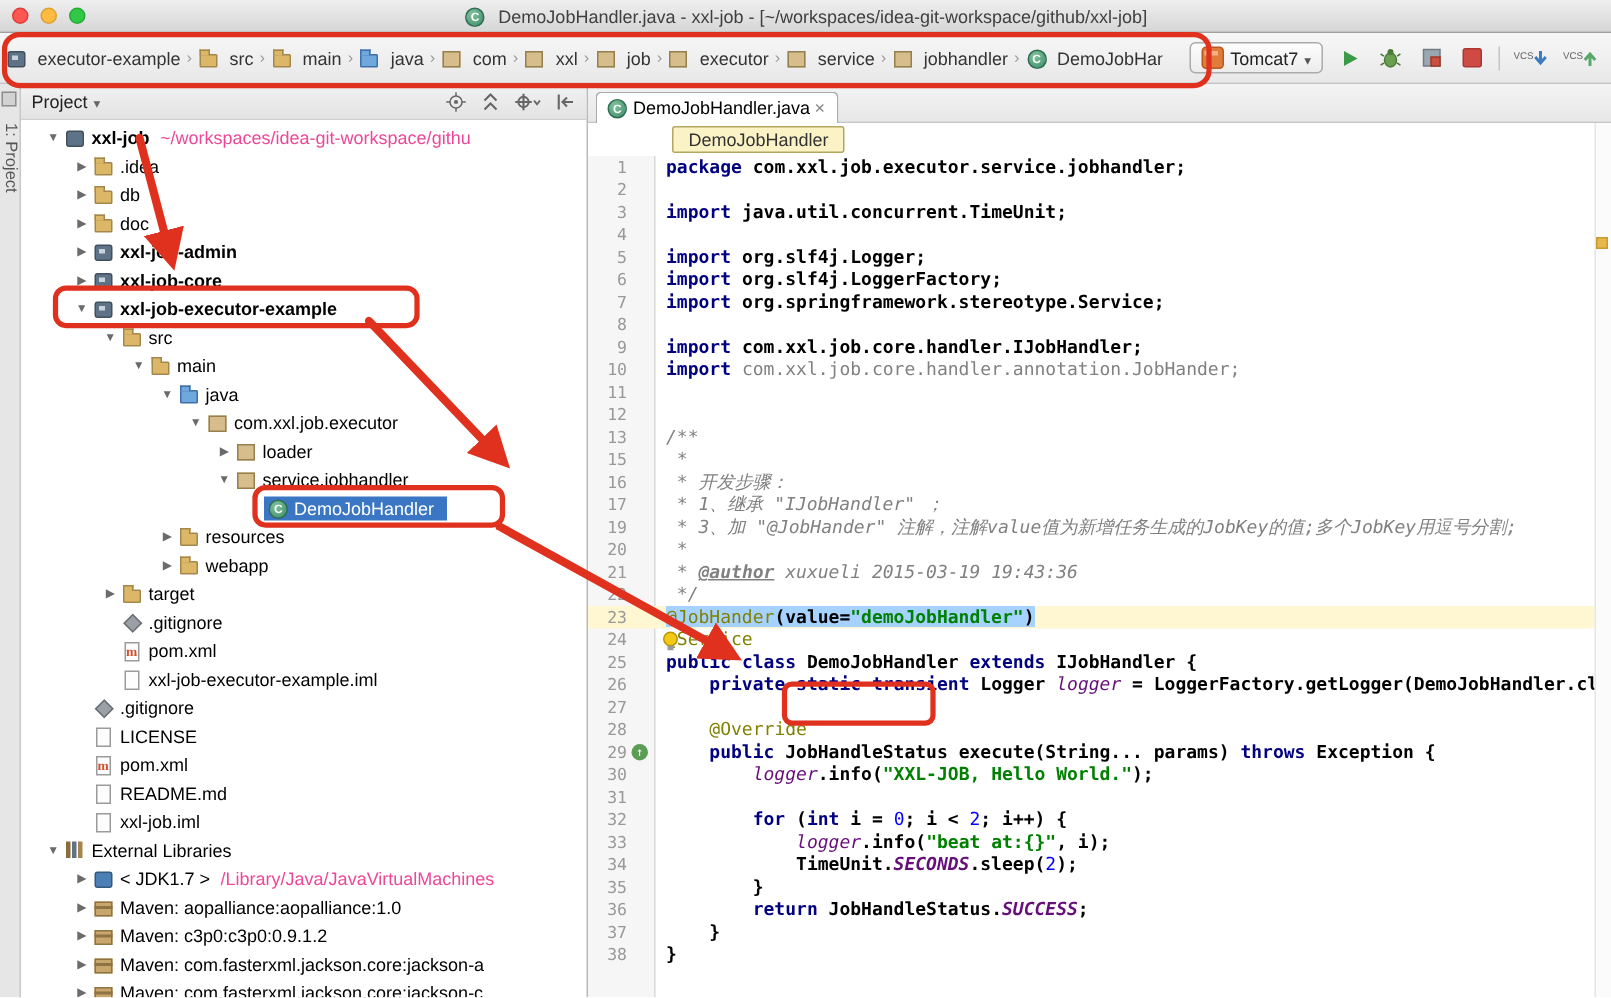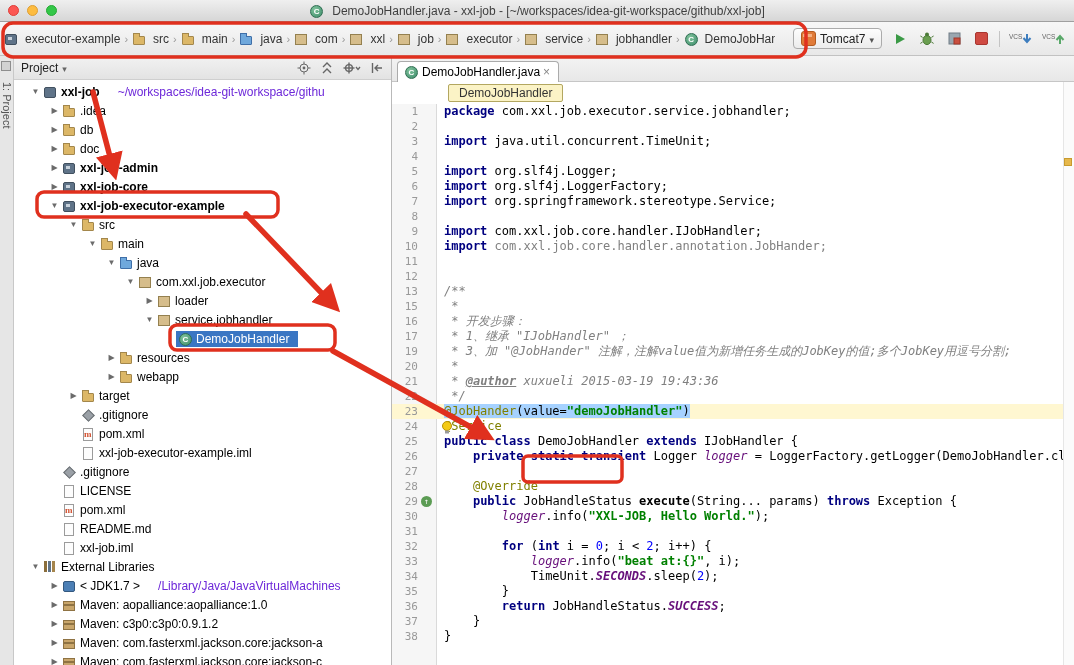--- a/index.html
+++ b/index.html
@@ -50,21 +50,21 @@
   .panel-header{height:24px;box-sizing:border-box;background:linear-gradient(#F2F2F2,#E3E3E3);
                 border-bottom:1px solid #CFCFCF;display:flex;align-items:center;padding:0 7px;gap:4px;}
   .panel-title{font-size:12px;color:#222;}
   .hdr-caret::after{content:"▾";color:#666;font-size:9px;}
   .hdr-icons{margin-left:auto;display:flex;gap:9px;align-items:center;}
   .tree{flex:1;overflow:hidden;position:relative;padding-top:2px;}
   .tree-row{height:19px;display:flex;align-items:center;white-space:nowrap;}
   .arrow{width:15px;flex:none;text-align:center;font-size:8px;color:#6B6B6B;}
   .tlabel{color:#000;}
   .b{font-weight:bold;}
-  .tsuffix{color:#6d28d9;margin-left:18px;overflow:hidden;}
+  .tsuffix{color:#ec4899;margin-left:7px;overflow:hidden;}
   .sel-pill{display:inline-flex;align-items:center;background:#3A76C3;color:#fff;padding:1px 9px 1px 2px;}
   .sel-pill .tlabel{color:#fff;}
 
   
   .ti{display:inline-block;width:14px;height:14px;position:relative;margin-right:4px;flex:none;vertical-align:middle;}
   .ti-folder::before{content:"";position:absolute;left:1px;top:4px;width:10px;height:7px;
         background:#DCB767;border:1px solid #A3874C;border-radius:1px;}
   .ti-folder::after{content:"";position:absolute;left:1px;top:1px;width:5px;height:3px;
         background:#DCB767;border:1px solid #A3874C;border-bottom:none;}
   .ti-srcfolder::before{content:"";position:absolute;left:1px;top:4px;width:10px;height:7px;
@@ -114,21 +114,21 @@
   .sg-kw{color:#000080;font-weight:bold;}
   .sg-str{color:#008000;font-weight:bold;}
   .sg-cmt{color:#808080;font-style:italic;}
   .sg-tag{color:#808080;font-style:italic;font-weight:bold;text-decoration:underline;}
   .sg-ann{color:#808000;}
   .sg-num{color:#0000FF;}
   .sg-fld{color:#660E7A;font-style:italic;}
   .sg-sfld{color:#660E7A;font-style:italic;font-weight:bold;}
   .sg-gry{color:#808080;}
   .sg-mth{color:#000;font-weight:bold;}
-  .sg-pln{color:#000;}
+  .sg-pln{color:#000;font-weight:bold;}
   .ovr{position:absolute;left:29px;top:2px;width:11px;height:11px;background:#5C9C54;border-radius:50%;
        color:#fff;font-size:8px;line-height:11px;text-align:center;z-index:2;}
   .ovr::after{content:"↑";}
   .bulb{position:absolute;left:48px;top:316px;z-index:3;}
   .stripe{position:absolute;right:0;top:26px;bottom:0;width:10px;background:#FBFBFB;border-left:1px solid #E6E6E6;z-index:4;}
   .stripe-mark{position:absolute;right:2px;top:76px;width:6px;height:6px;background:#E6B84C;border:1px solid #C89B2F;}
 
   
   .overlay{position:absolute;left:0;top:0;z-index:50;pointer-events:none;}
 </style>

